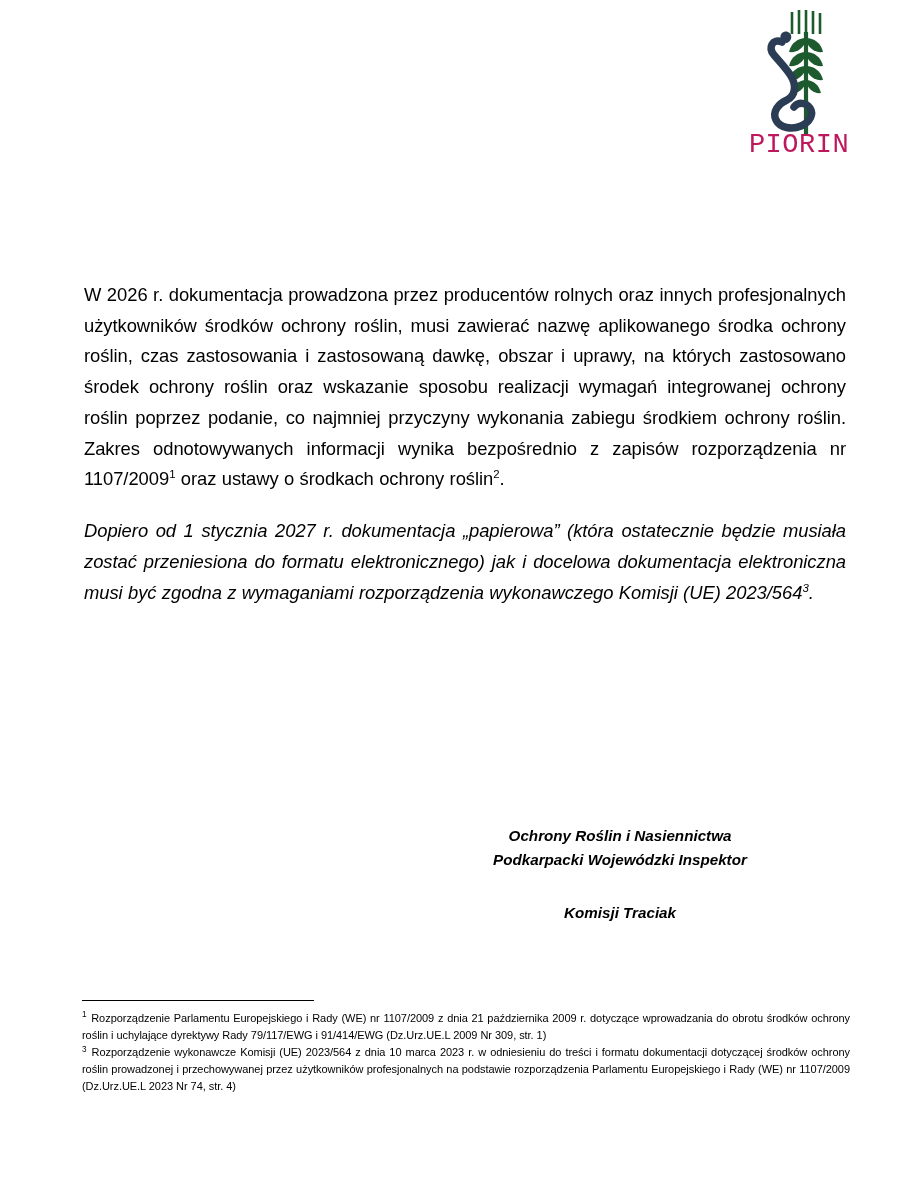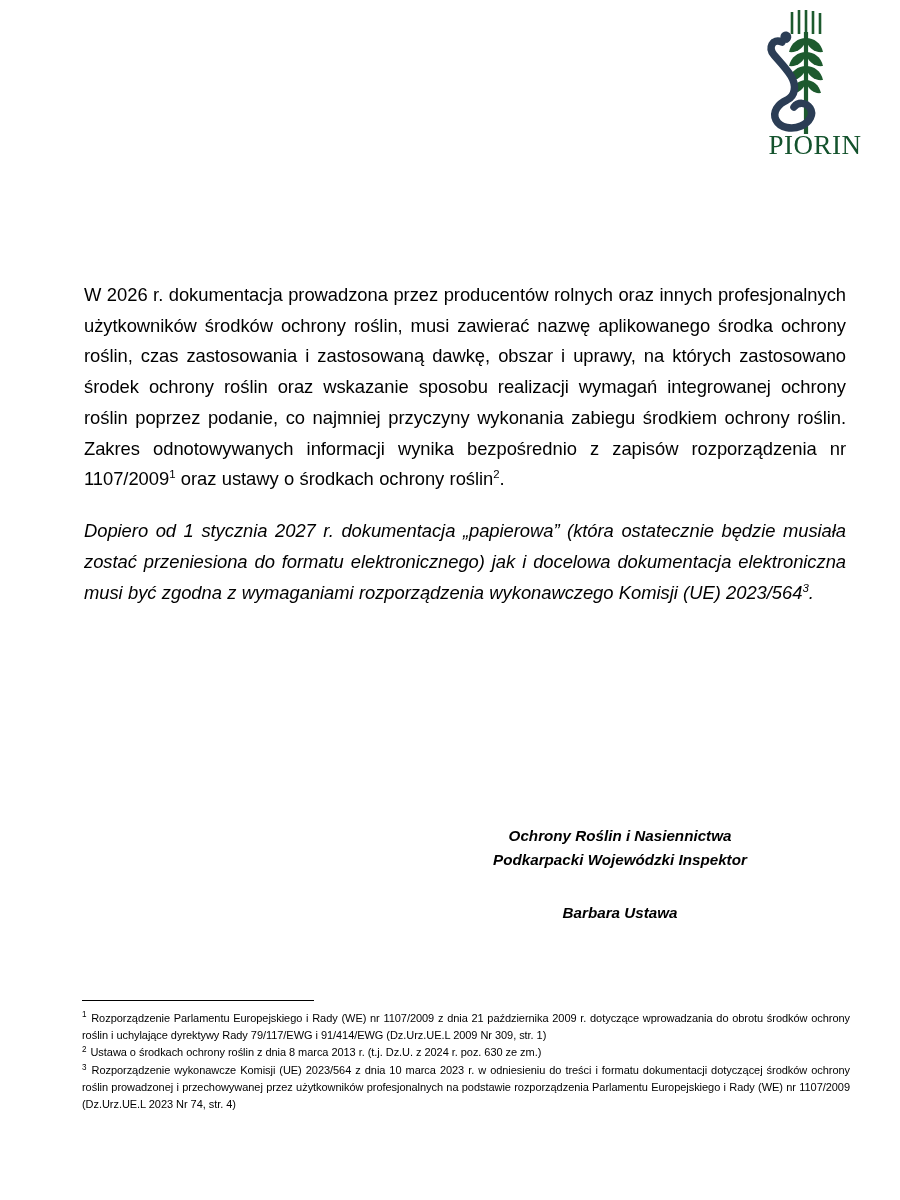--- a/index.html
+++ b/index.html
@@ -36,28 +36,28 @@
   .logo-mark {
     position: absolute;
     top: 0;
     left: 18px;
     width: 80px;
     height: 128px;
   }
   .logo-wordmark {
     position: absolute;
     top: 124px;
-    left: 16px;
+    left: 0;
     width: 118px;
     text-align: center;
-    font-family: Liberation Serif, serif;
+    font-family: Liberation Mono, monospace;
     font-size: 27px;
     letter-spacing: 0.5px;
     line-height: 1;
-    color: #14532d;
+    color: #be185d;
     font-weight: 400;
   }
 
   
   .doc-title {
     position: absolute;
     top: 184px;
     left: 84px;
     width: 762px;
     text-align: center;
@@ -185,23 +185,22 @@
   </h1>
 
   <div class="body-area">
     <p class="para">W 2026 r. dokumentacja prowadzona przez producentów rolnych oraz innych profesjonalnych użytkowników środków ochrony roślin, musi zawierać nazwę aplikowanego środka ochrony roślin, czas zastosowania i zastosowaną dawkę, obszar i uprawy, na których zastosowano środek ochrony roślin oraz wskazanie sposobu realizacji wymagań integrowanej ochrony roślin poprzez podanie, co najmniej przyczyny wykonania zabiegu środkiem ochrony roślin. Zakres odnotowywanych informacji wynika bezpośrednio z zapisów rozporządzenia nr 1107/2009<sup>1</sup> oraz ustawy o środkach ochrony roślin<sup>2</sup>.</p>
     <p class="para">Dopiero od 1 stycznia 2027 r. dokumentacja „papierowa” (która ostatecznie będzie musiała zostać przeniesiona do formatu elektronicznego) jak i docelowa dokumentacja elektroniczna musi być zgodna z wymaganiami rozporządzenia wykonawczego Komisji (UE) 2023/564<sup>3</sup>.</p>
   </div>
 
   <div class="signature">
     <span class="sig-line">Ochrony Roślin i Nasiennictwa</span>
     <span class="sig-line">Podkarpacki Wojewódzki Inspektor</span>
-    <span class="sig-name">Barbara Ustawa</span>
+    <span class="sig-name">Komisji Traciak</span>
   </div>
 
   <div class="footnotes">
     <div class="fn-rule"></div>
     <p class="fn"><sup>1</sup> Rozporządzenie Parlamentu Europejskiego i Rady (WE) nr 1107/2009 z dnia 21 października 2009 r. dotyczące wprowadzania do obrotu środków ochrony roślin i uchylające dyrektywy Rady 79/117/EWG i 91/414/EWG (Dz.Urz.UE.L 2009 Nr 309, str. 1)</p>
-    <p class="fn"><sup>2</sup> Ustawa o środkach ochrony roślin z dnia 8 marca 2013 r. (t.j. Dz.U. z 2024 r. poz. 630 ze zm.)</p>
     <p class="fn"><sup>3</sup> Rozporządzenie wykonawcze Komisji (UE) 2023/564 z dnia 10 marca 2023 r. w odniesieniu do treści i formatu dokumentacji dotyczącej środków ochrony roślin prowadzonej i przechowywanej przez użytkowników profesjonalnych na podstawie rozporządzenia Parlamentu Europejskiego i Rady (WE) nr 1107/2009 (Dz.Urz.UE.L 2023 Nr 74, str. 4)</p>
   </div>
 
 </div>
 
 </body></html>

